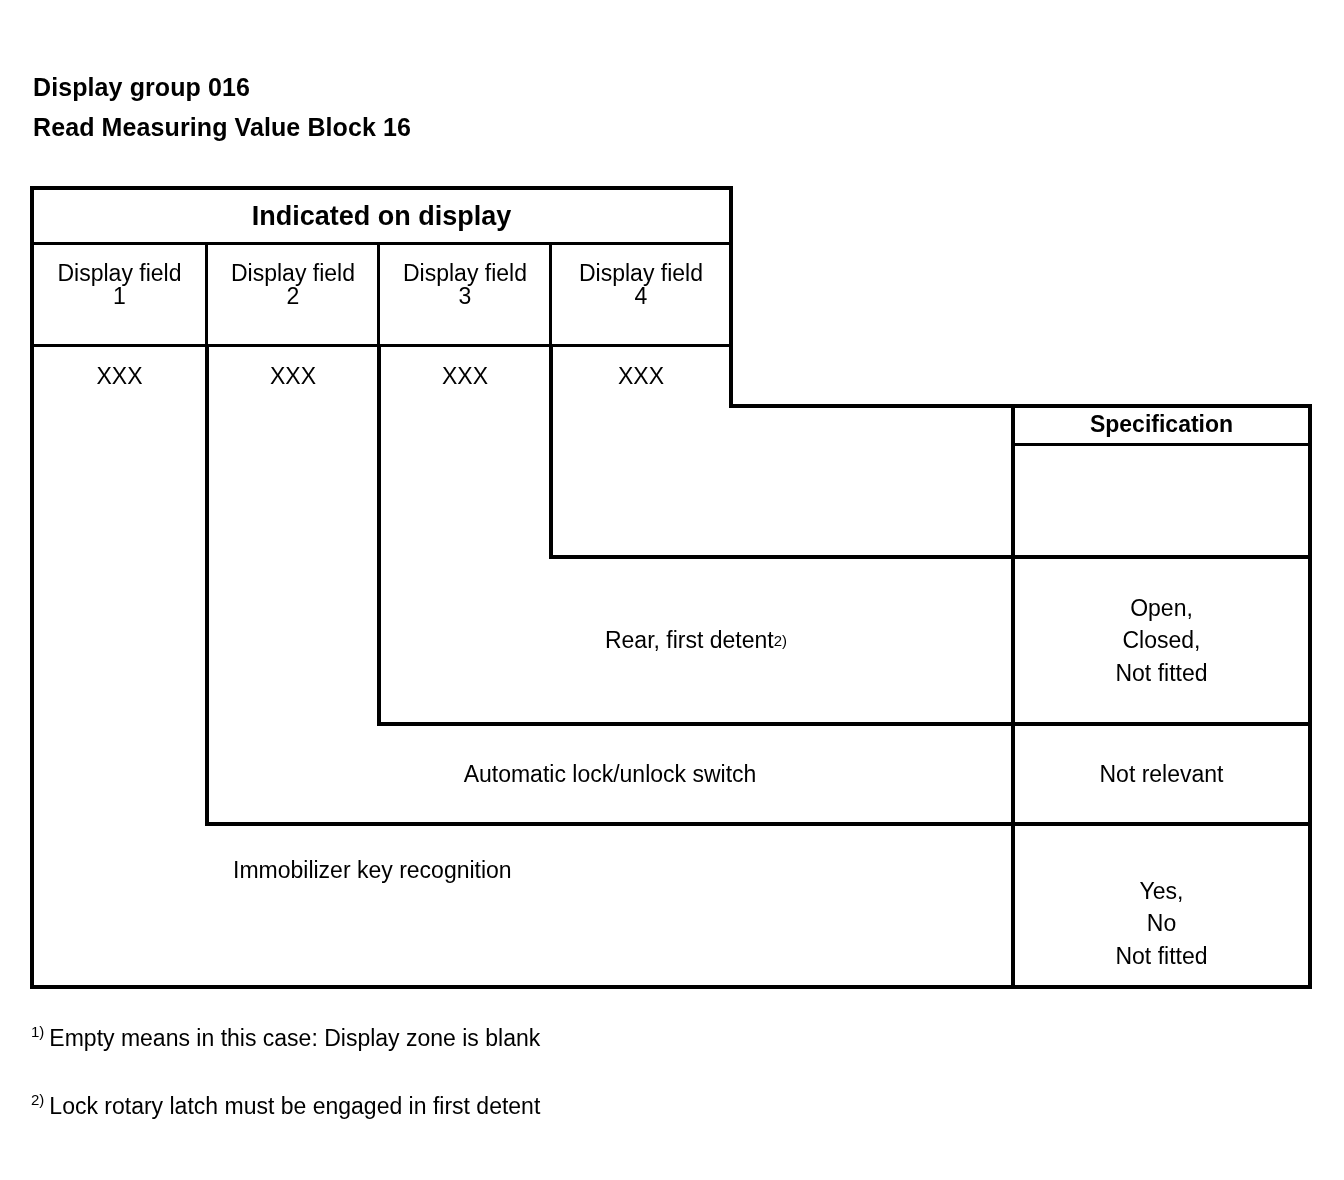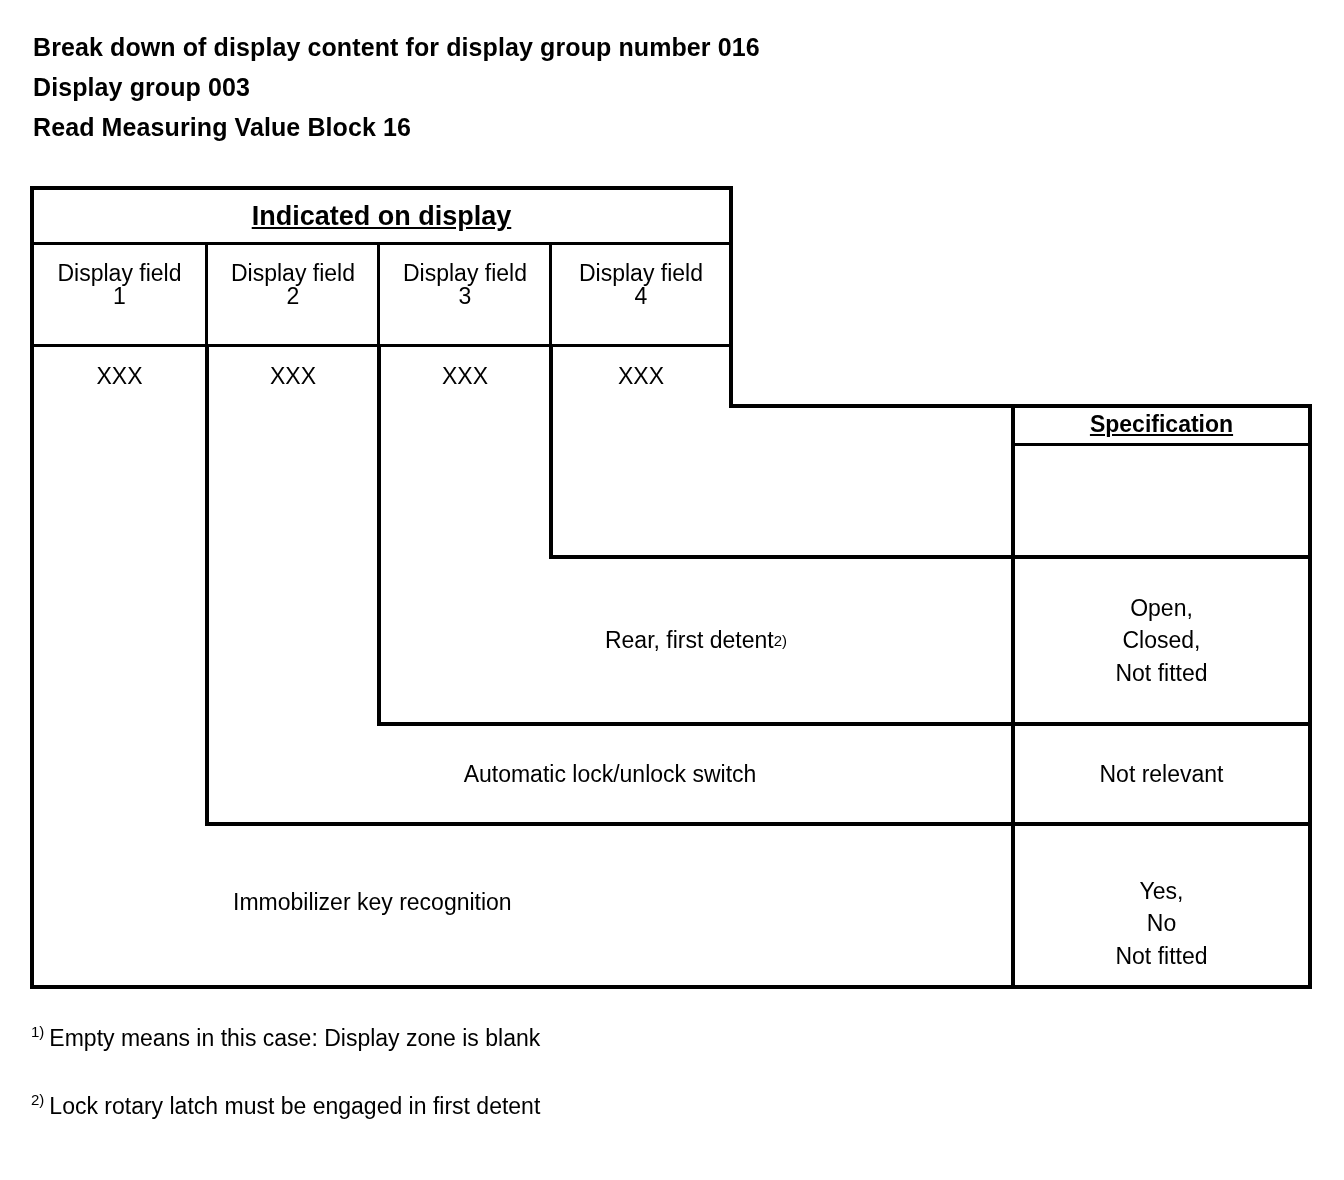--- a/index.html
+++ b/index.html
@@ -46,29 +46,27 @@
     display: flex;
     align-items: center;
     justify-content: center;
     text-align: center;
     font-size: 23px;
     line-height: 1.42;
     white-space: pre-line;
   }
   .cell.bold {
     font-weight: bold;
-    text-decoration: underline;
   }
   .cell.big {
     font-size: 27px;
   }
   .cell.left {
     justify-content: flex-start;
     text-align: left;
-    margin-top: 32px;
   }
 
   .sup {
     font-size: 15px;
     vertical-align: super;
     line-height: 0;
   }
 
   
   .footnote {
@@ -84,22 +82,21 @@
     vertical-align: super;
     line-height: 0;
     margin-right: 5px;
   }
 </style>
 </head>
 <body>
 
 <div id="page">
 
-  <div class="heading" id="heading-1">Break down of display content for display group number 016</div>
-  <div class="heading" id="heading-2">Display group 003</div>
+  <div class="heading" id="heading-2">Display group 016</div>
   <div class="heading" id="heading-3">Read Measuring Value Block 16</div>
 
   <div>
 
     <div class="ln h" style="left:30px; top:186px; width:703px;"></div>
 
     <div class="ln v" style="left:30px; top:186px; height:803px;"></div>
 
     <div class="ln h" style="left:30px; top:985px; width:1282px;"></div>
 

